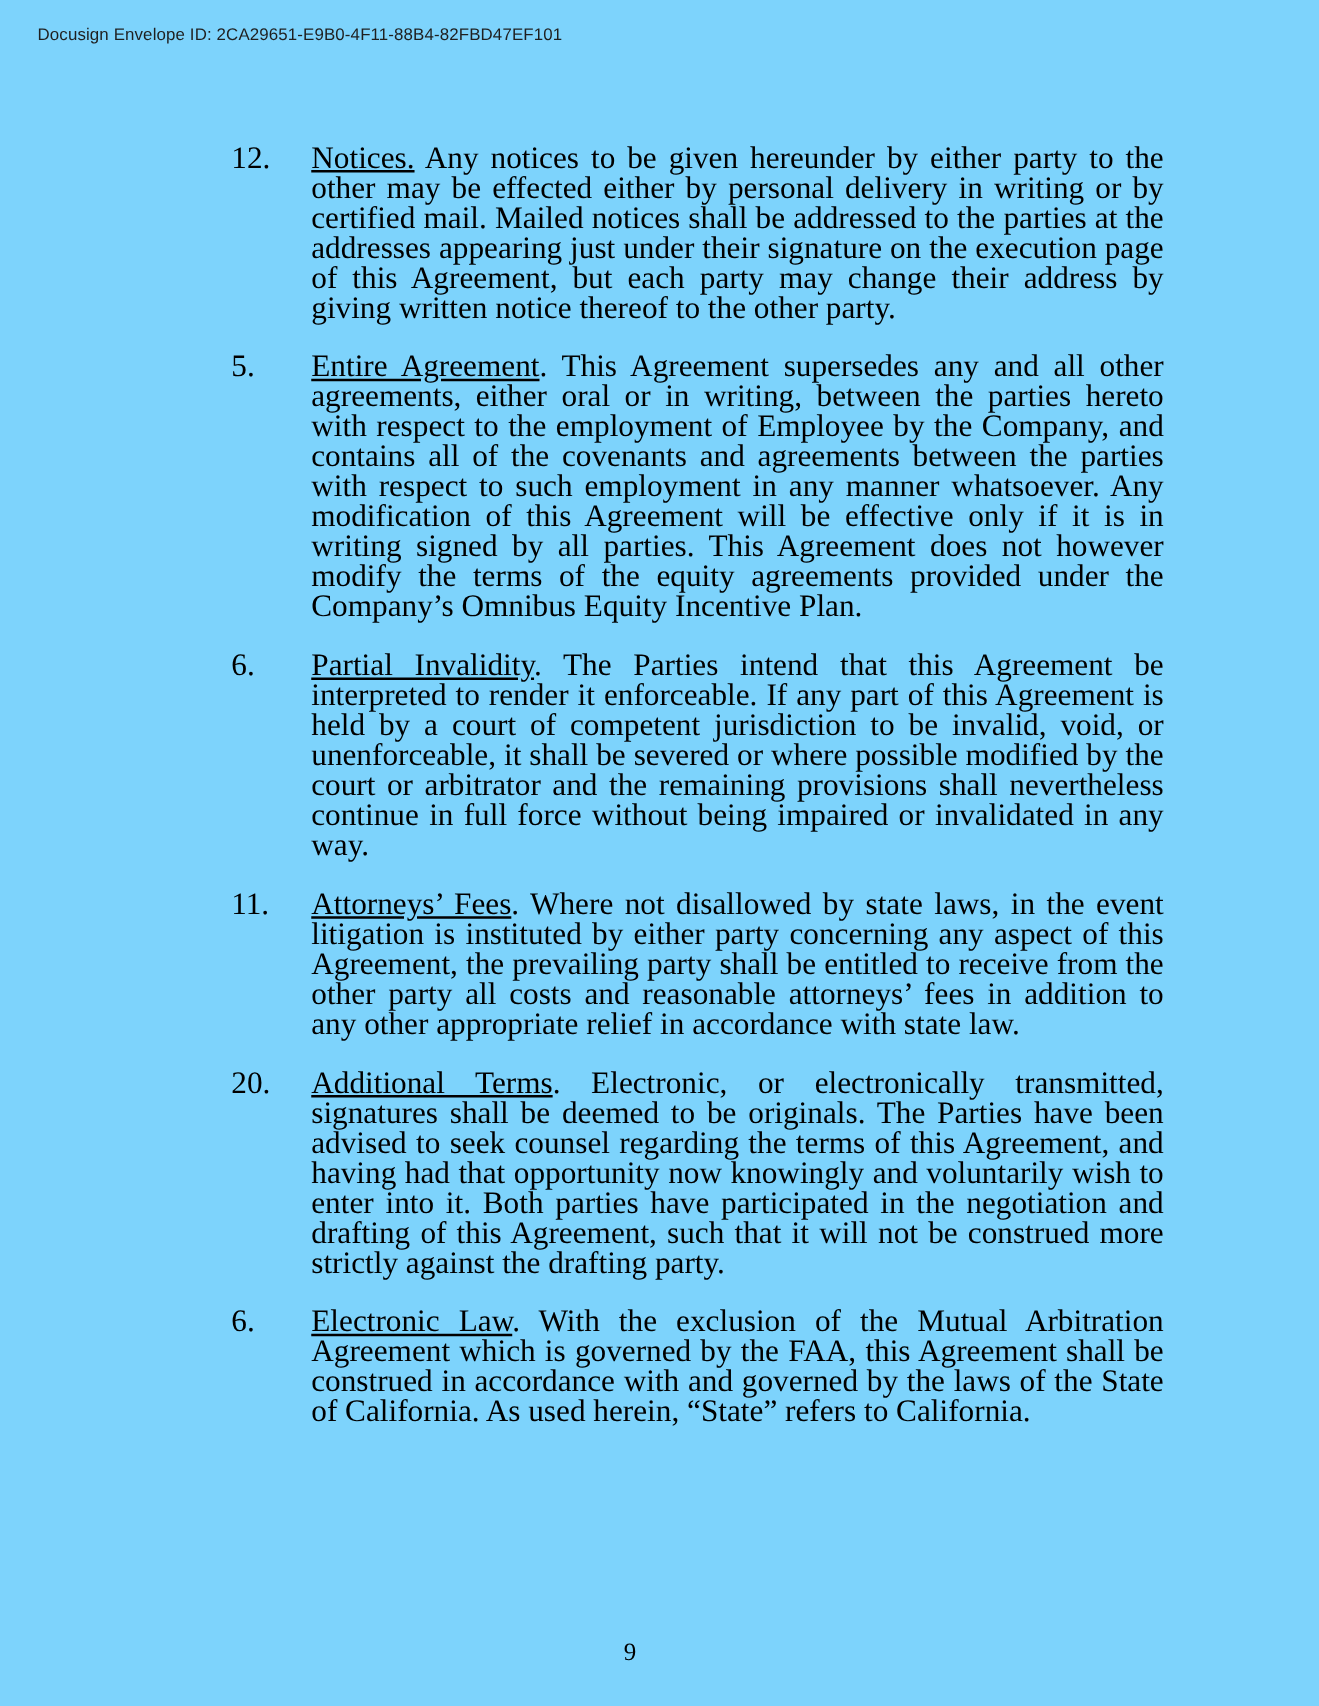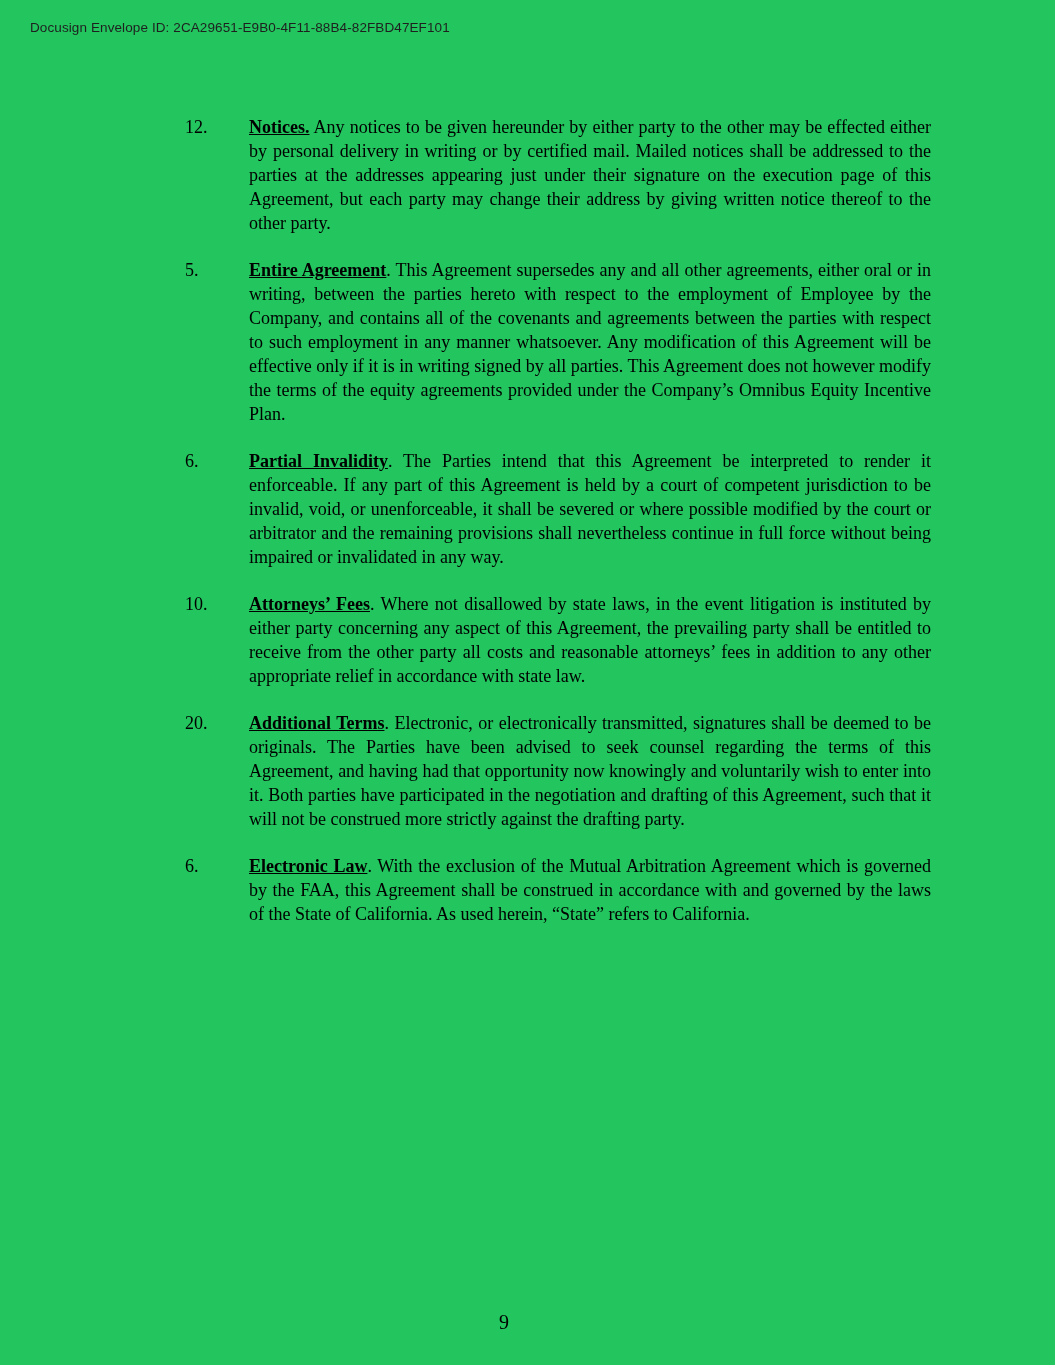--- a/index.html
+++ b/index.html
@@ -4,21 +4,21 @@
 <style>
   html, body {
     margin: 0;
     padding: 0;
     background: #ffffff;
   }
   .page {
     position: relative;
     width: 1055px;
     height: 1365px;
-    background: #22c55e;
+    background: #7dd3fc;
     color: #000000;
     font-family: "Liberation Serif", serif;
     overflow: hidden;
   }
   .envelope-id {
     position: absolute;
     top: 20px;
     left: 30px;
     font-family: "Liberation Sans", sans-serif;
     font-size: 13.5px;
@@ -28,34 +28,34 @@
   .content {
     position: absolute;
     top: 115px;
     left: 185px;
     width: 746px;
   }
   .clause {
     position: relative;
     padding-left: 64px;
     margin: 0 0 23px 0;
-    font-size: 18px;
+    font-size: 25px;
     line-height: 24px;
     text-align: justify;
   }
   .clause-num {
     position: absolute;
     left: 0;
     top: 0;
   }
   .clause-text {
     margin: 0;
   }
   .clause-heading {
-    font-weight: bold;
+    font-weight: normal;
     text-decoration: underline;
   }
   .sig-note {
     position: absolute;
     top: 1068px;
     left: 0;
     width: 1055px;
     text-align: center;
     font-size: 20.5px;
     line-height: 24px;
@@ -89,21 +89,21 @@
       <span class="clause-num">5.</span>
       <p class="clause-text"><span class="clause-heading">Entire Agreement</span><span>.  This Agreement supersedes any and all other agreements, either oral or in writing, between the parties hereto with respect to the employment of Employee by the Company, and contains all of the covenants and agreements between the parties with respect to such employment in any manner whatsoever.  Any modification of this Agreement will be effective only if it is in writing signed by all parties. This Agreement does not however modify the terms of the equity agreements provided under the Company’s Omnibus Equity Incentive Plan.</span></p>
     </section>
 
     <section class="clause">
       <span class="clause-num">6.</span>
       <p class="clause-text"><span class="clause-heading">Partial Invalidity</span><span>.  The Parties intend that this Agreement be interpreted to render it enforceable.  If any part of this Agreement is held by a court of competent jurisdiction to be invalid, void, or unenforceable, it shall be severed or where possible modified by the court or arbitrator and the remaining provisions shall nevertheless continue in full force without being impaired or invalidated in any way.</span></p>
     </section>
 
     <section class="clause">
-      <span class="clause-num">10.</span>
+      <span class="clause-num">11.</span>
       <p class="clause-text"><span class="clause-heading">Attorneys’ Fees</span><span>.  Where not disallowed by state laws, in the event litigation is instituted by either party concerning any aspect of this Agreement, the prevailing party shall be entitled to receive from the other party all costs and reasonable attorneys’ fees in addition to any other appropriate relief in accordance with state law.</span></p>
     </section>
 
     <section class="clause">
       <span class="clause-num">20.</span>
       <p class="clause-text"><span class="clause-heading">Additional Terms</span><span>.  Electronic, or electronically transmitted, signatures shall be deemed to be originals.  The Parties have been advised to seek counsel regarding the terms of this Agreement, and having had that opportunity now knowingly and voluntarily wish to enter into it.  Both parties have participated in the negotiation and drafting of this Agreement, such that it will not be construed more strictly against the drafting party.</span></p>
     </section>
 
     <section class="clause">
       <span class="clause-num">6.</span>

